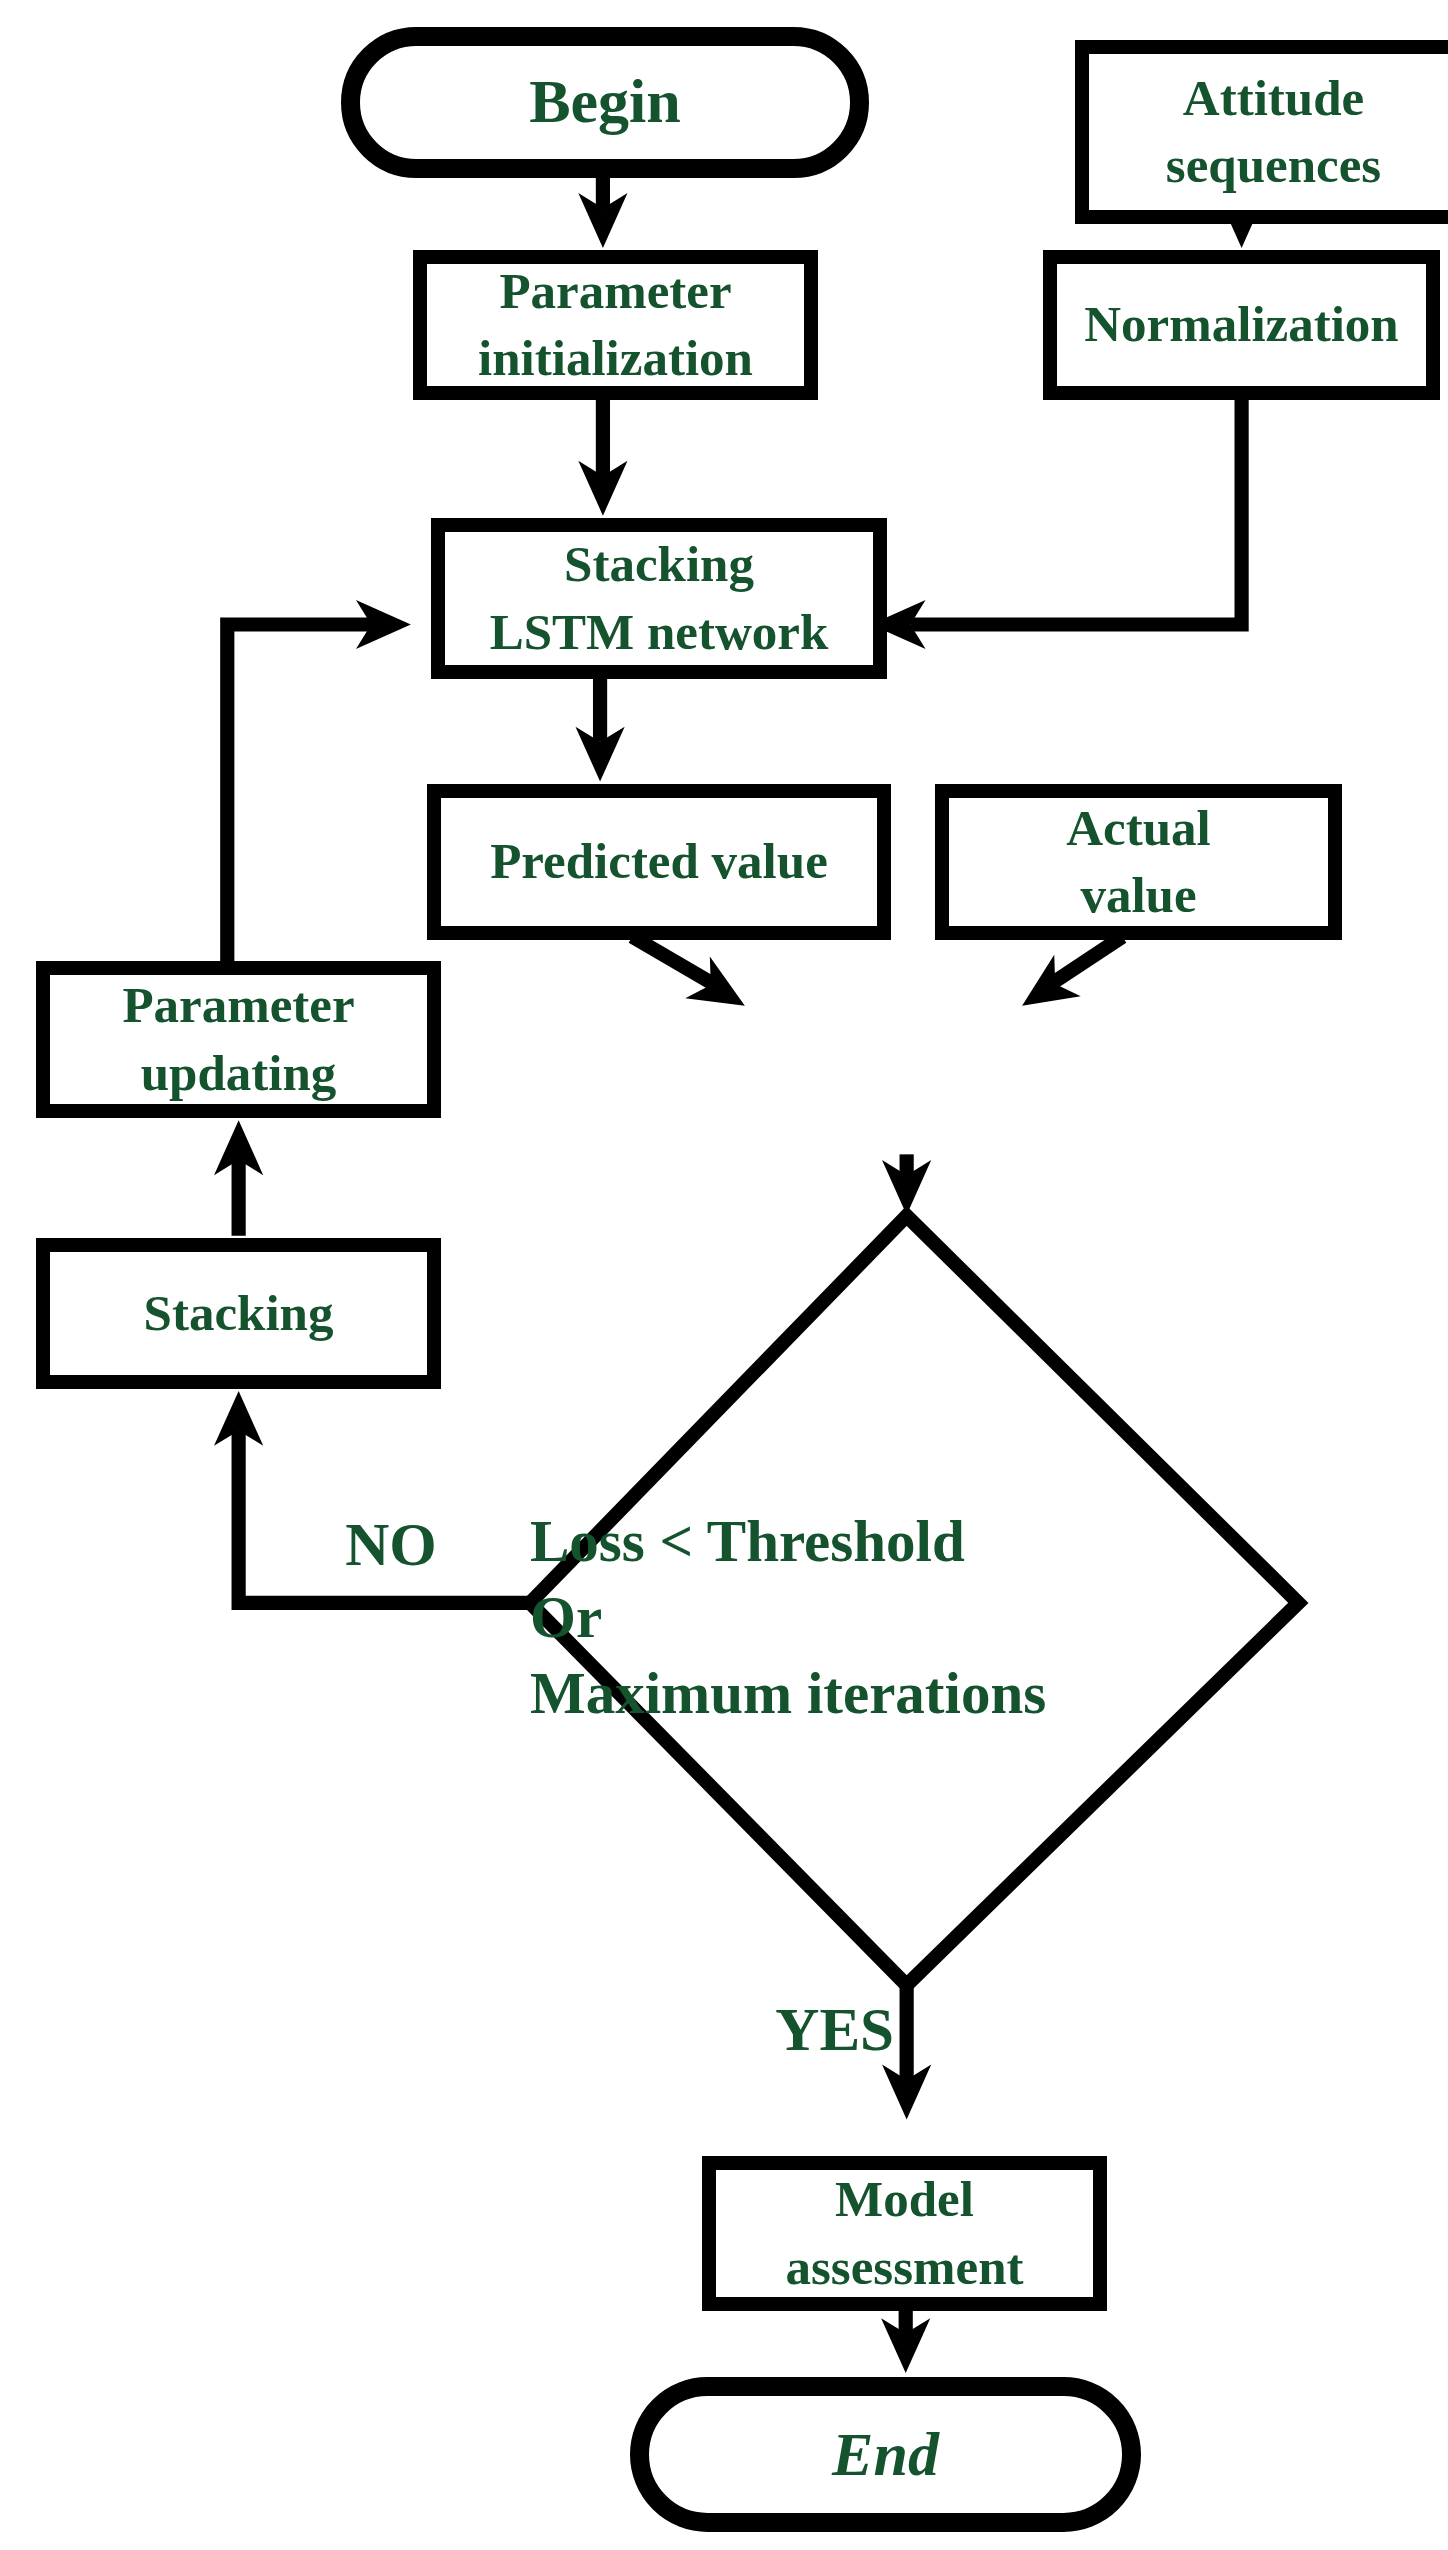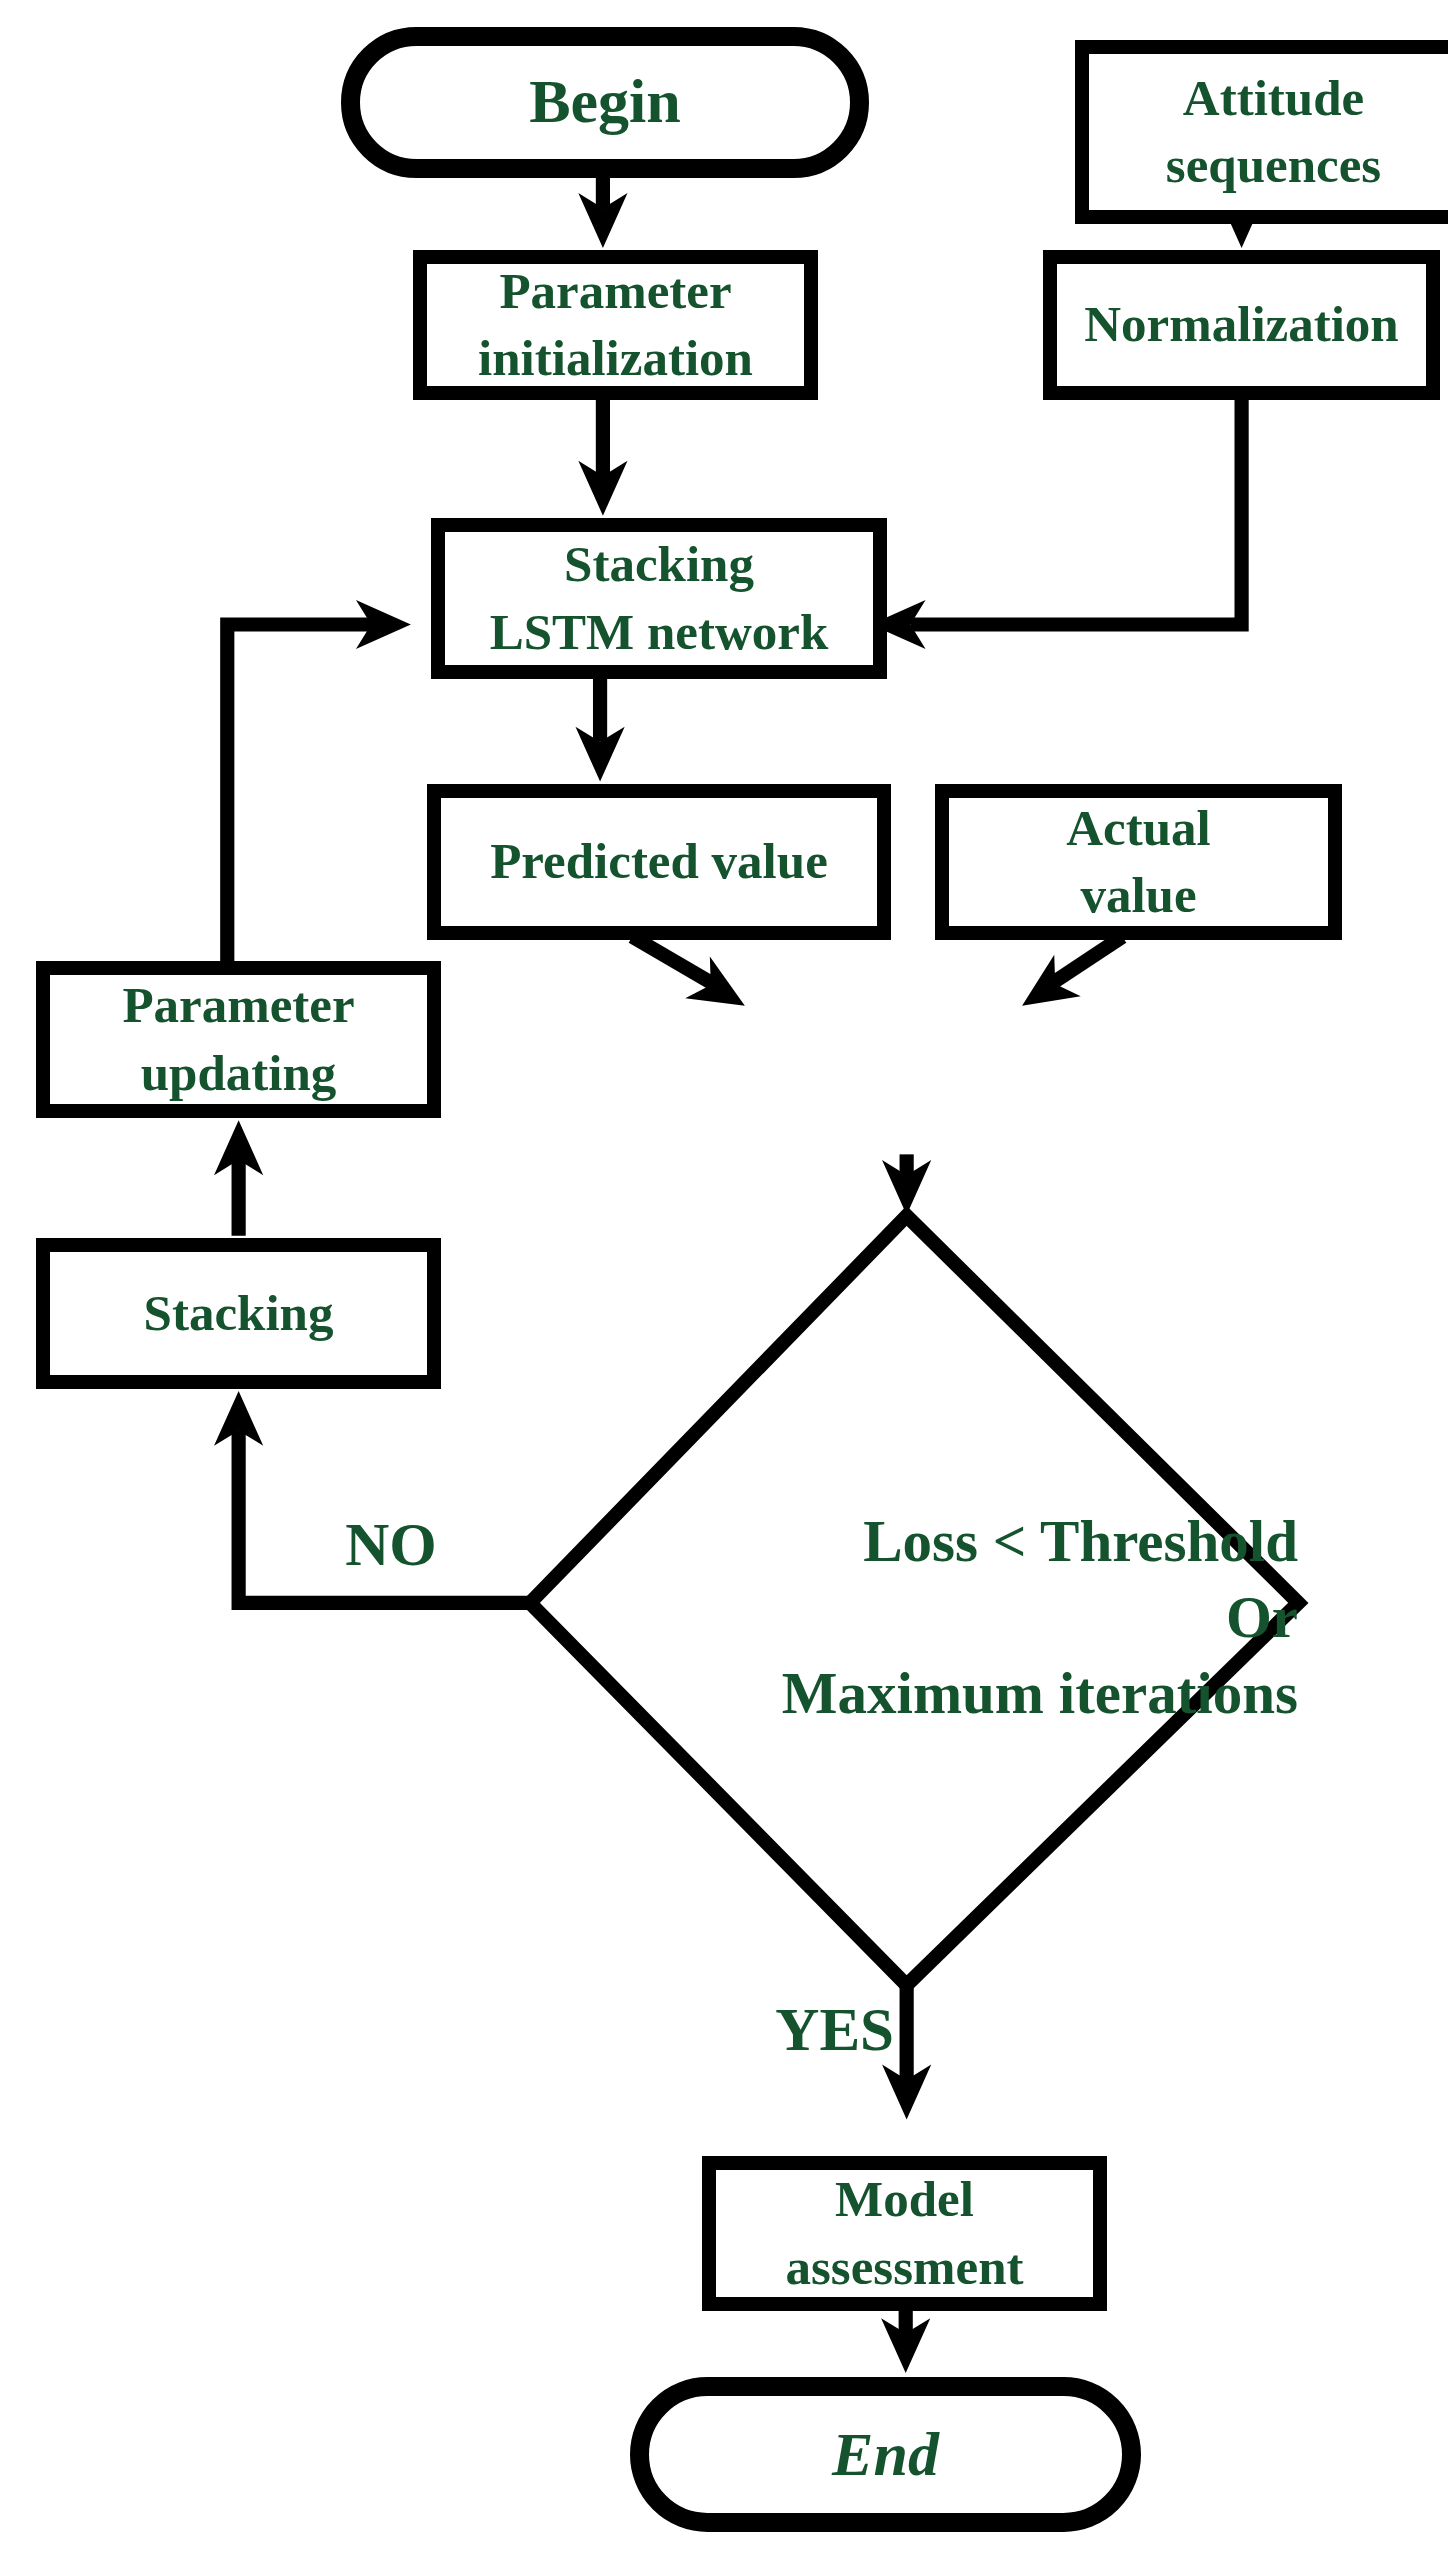--- a/index.html
+++ b/index.html
@@ -27,21 +27,21 @@
   .terminator{border-width:19px;border-radius:79px;font-size:62px;}
   .floating-label{
     position:absolute;
     font-weight:700;
     font-size:61px;
     line-height:1;
   }
   .decision-text{
     position:absolute;
     left:530px;top:1503px;width:768px;
-    text-align:right;
+    text-align:left;
     font-weight:700;
     font-size:59px;
     line-height:76px;
     white-space:nowrap;
   }
 </style>
 </head>
 <body>
 
 <div class="stage">

